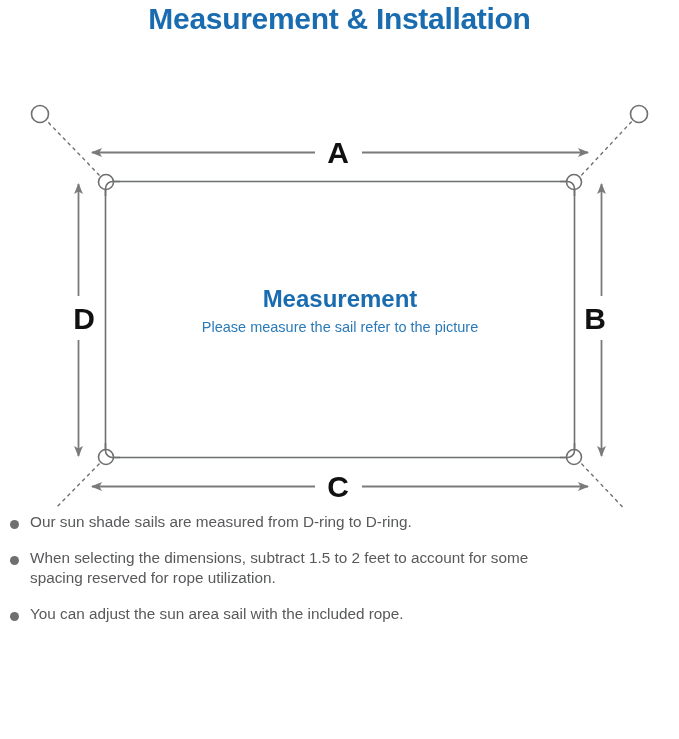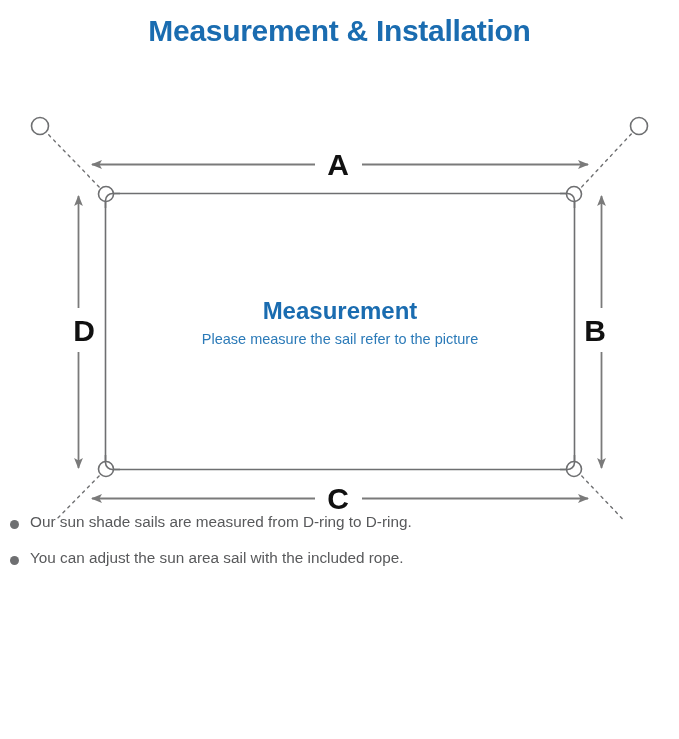--- a/index.html
+++ b/index.html
@@ -16,21 +16,21 @@
     position: relative;
   }
   #page-title {
     text-align: center;
     font-family: "Liberation Sans", sans-serif;
     font-weight: bold;
     font-size: 30px;
     letter-spacing: -0.3px;
     color: #1a6cb0;
     margin: 0;
-    padding-top: 12px;
+    padding-top: 0;
     line-height: 38px;
   }
   .diagram-wrap {
     position: relative;
     width: 679px;
     height: 470px;
   }
   svg.diagram {
     display: block;
     width: 679px;
@@ -154,15 +154,19 @@
   </svg>
 </div>
 
 <div class="notes">
   <div class="note-item">
     <span class="note-bullet"></span>
     <span class="note-text">Our sun shade sails are measured from D-ring to D-ring.</span>
   </div>
   <div class="note-item">
     <span class="note-bullet"></span>
+    <span class="note-text">When selecting the dimensions, subtract 1.5 to 2 feet to account for some spacing reserved for rope utilization.</span>
+  </div>
+  <div class="note-item">
+    <span class="note-bullet"></span>
     <span class="note-text">You can adjust the sun area sail with the included rope.</span>
   </div>
 </div>
 
 </body></html>

